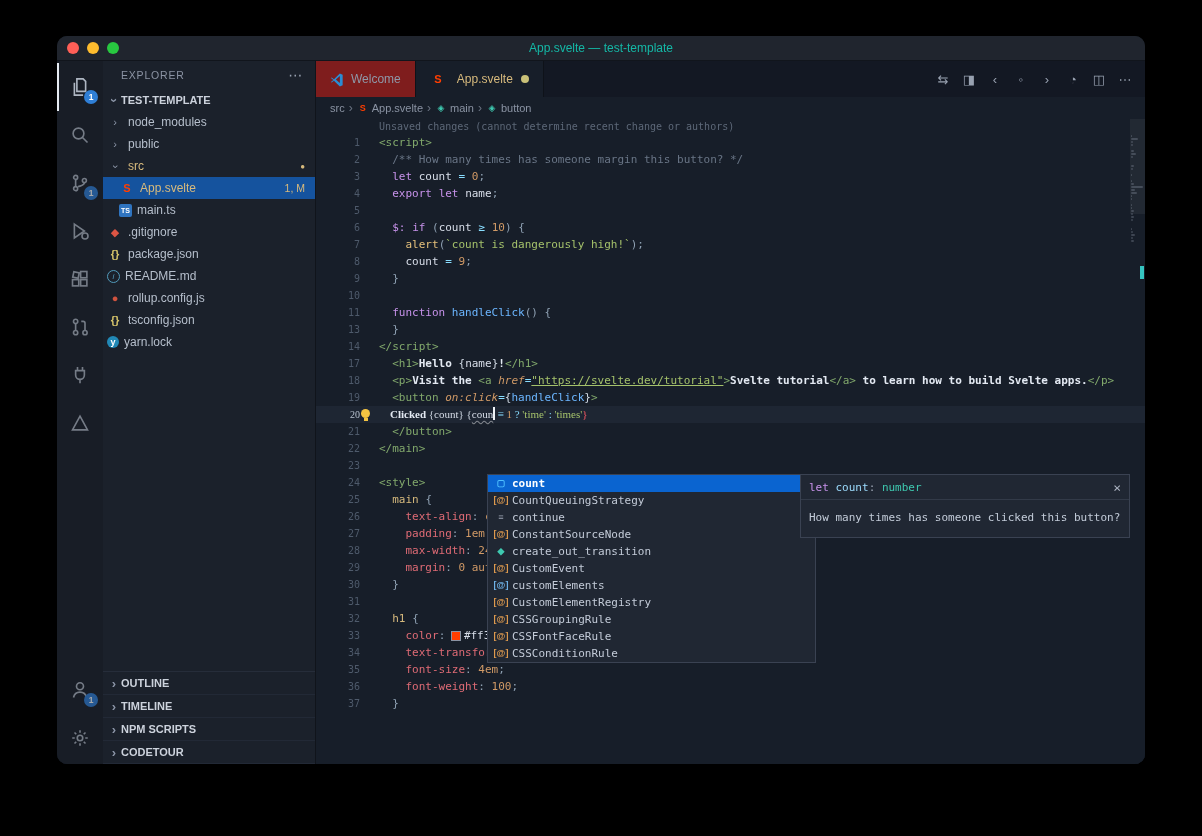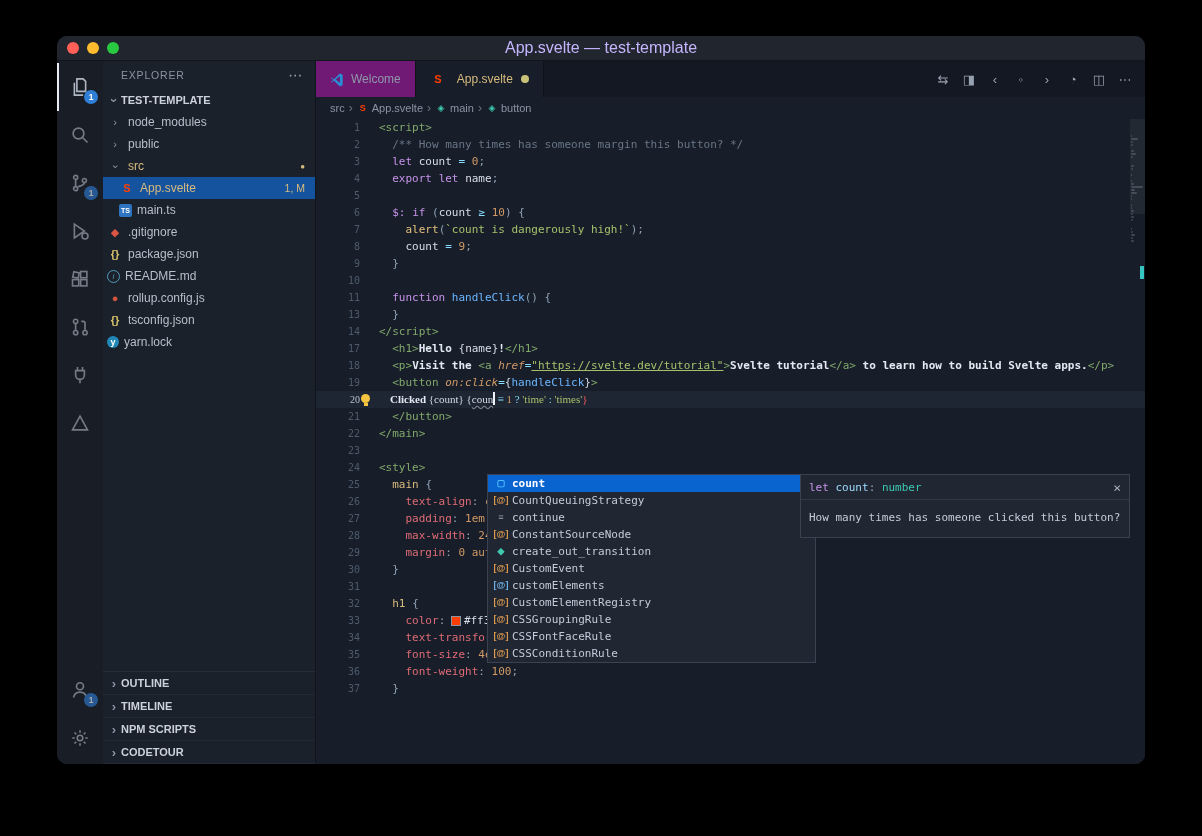--- a/index.html
+++ b/index.html
@@ -7,21 +7,21 @@
           font-family:"Liberation Sans",sans-serif;-webkit-font-smoothing:antialiased;}
   .window{position:absolute;left:57px;top:36px;width:1088px;height:728px;border-radius:10px;
           overflow:hidden;background:#171e29;box-shadow:0 25px 70px rgba(0,0,0,.75);
           display:flex;flex-direction:column;}
   
   .titlebar{height:24px;background:#20252e;border-bottom:1px solid #11151c;display:flex;
             align-items:center;position:relative;flex:0 0 auto;}
   .lights{position:absolute;left:10px;top:6px;display:flex;gap:8px;}
   .light{width:12px;height:12px;border-radius:50%;}
   .light.r{background:#ff5f57}.light.y{background:#febc2e}.light.g{background:#28c840}
-  .title{flex:1;text-align:center;font-size:16px;color:#c4b5fd;}
+  .title{flex:1;text-align:center;font-size:12px;color:#14b8a6;}
   .main{flex:1;display:flex;min-height:0;}
   
   .activitybar{width:46px;background:#181d26;display:flex;flex-direction:column;
                justify-content:space-between;padding:2px 0;flex:0 0 auto;}
   .ab-group{display:flex;flex-direction:column;}
   .ab-item{height:48px;display:flex;align-items:center;justify-content:center;position:relative;opacity:.62;}
   .ab-item.active{opacity:1;box-shadow:inset 2px 0 0 #e6ebf2;}
   svg.ab{width:20px;height:20px;stroke:#aeb6c2;fill:none;stroke-width:1.3;}
   .ab-badge{position:absolute;right:5px;bottom:7px;min-width:14px;height:14px;border-radius:8px;
             background:var(--badge,#2f7fd6);color:#fff;font-size:8.5px;font-weight:700;
@@ -49,21 +49,21 @@
   .fi-sq{background:#2f74c0;color:#fff;font-size:7px;font-weight:700;width:13px;height:13px;border-radius:2px;}
   .fi-circ{border:1px solid currentColor;border-radius:50%;width:11px;height:11px;font-size:8px;font-style:italic;}
   .fi-yarn{background:#2188b6;color:#fff;border-radius:50%;width:12px;height:12px;font-size:9px;font-weight:700;}
   .sb-panels{margin-top:auto;border-top:1px solid #262d3a;flex:0 0 auto;}
   .panel-row{height:22px;display:flex;align-items:center;font-weight:700;font-size:11px;
              color:#ccd2dc;padding-left:4px;border-bottom:1px solid #222936;}
   
   .editor{flex:1;display:flex;flex-direction:column;background:#171e29;border-left:1px solid #10141b;min-width:0;}
   .tabbar{height:36px;background:#131823;display:flex;align-items:stretch;flex:0 0 auto;}
   .tab{display:flex;align-items:center;gap:6px;padding:0 14px;font-size:12px;color:#8f98a8;
-       background:#701a75;border-right:1px solid #0e1219;}
+       background:#7f1d1d;border-right:1px solid #0e1219;}
   .tab.active{background:#171e29;color:var(--modified-gold,#d7ba7d);}
   .tab .dirty{width:8px;height:8px;border-radius:50%;background:#c9c178;margin-left:2px;}
   svg.vsc{width:15px;height:15px;}
   .tab-actions{margin-left:auto;display:flex;align-items:center;gap:2px;padding-right:8px;color:#98a1b0;}
   .ta{width:24px;text-align:center;font-size:13px;}
   .breadcrumbs{height:22px;display:flex;align-items:center;font-size:11px;color:#8a93a3;
                padding-left:14px;flex:0 0 auto;}
   .bc-item{display:inline-flex;align-items:center;}
   .bc-sep{color:#6a7382;margin:0 4px;font-size:12px;}
   .fi.bc-ic{width:12px;margin-right:3px;font-size:9px;}
@@ -320,20 +320,21 @@
               <span class="fi bc-ic" style="color: rgb(62, 201, 176);">◈</span>
               <span>main</span>
             </span>
             <span class="bc-sep">›</span>
             <span class="bc-item">
               <span class="fi bc-ic" style="color: rgb(62, 201, 176);">◈</span>
               <span>button</span>
             </span>
           </div>
       <div class="code">
+        <div class="annotation">Unsaved changes (cannot determine recent change or authors)</div>
         <div id="code-lines">
               <div class="cl"><span class="ln">1</span><span class="lt"><span class="tk-tag">&lt;script&gt;</span></span></div>
               <div class="cl"><span class="ln">2</span><span class="lt"><span class="tk-comment">  /** How many times has someone margin this button? */</span></span></div>
               <div class="cl"><span class="ln">3</span><span class="lt"><span class="tk-plain">  </span><span class="tk-keyword">let</span><span class="tk-plain"> </span><span class="tk-variable">count</span><span class="tk-plain"> </span><span class="tk-op">=</span><span class="tk-plain"> </span><span class="tk-number">0</span><span class="tk-punct">;</span></span></div>
               <div class="cl"><span class="ln">4</span><span class="lt"><span class="tk-plain">  </span><span class="tk-keyword">export</span><span class="tk-plain"> </span><span class="tk-keyword">let</span><span class="tk-plain"> </span><span class="tk-variable">name</span><span class="tk-punct">;</span></span></div>
               <div class="cl"><span class="ln">5</span><span class="lt"></span></div>
               <div class="cl"><span class="ln">6</span><span class="lt"><span class="tk-plain">  </span><span class="tk-keyword">$:</span><span class="tk-plain"> </span><span class="tk-keyword">if</span><span class="tk-plain"> </span><span class="tk-punct">(</span><span class="tk-variable">count</span><span class="tk-plain"> </span><span class="tk-op">≥</span><span class="tk-plain"> </span><span class="tk-number">10</span><span class="tk-punct">)</span><span class="tk-plain"> </span><span class="tk-punct">{</span></span></div>
               <div class="cl"><span class="ln">7</span><span class="lt"><span class="tk-plain">    </span><span class="tk-builtin">alert</span><span class="tk-punct">(</span><span class="tk-string">`count is dangerously high!`</span><span class="tk-punct">);</span></span></div>
               <div class="cl"><span class="ln">8</span><span class="lt"><span class="tk-plain">    </span><span class="tk-variable">count</span><span class="tk-plain"> </span><span class="tk-op">=</span><span class="tk-plain"> </span><span class="tk-number">9</span><span class="tk-punct">;</span></span></div>
               <div class="cl"><span class="ln">9</span><span class="lt"><span class="tk-plain">  </span><span class="tk-punct">}</span></span></div>

